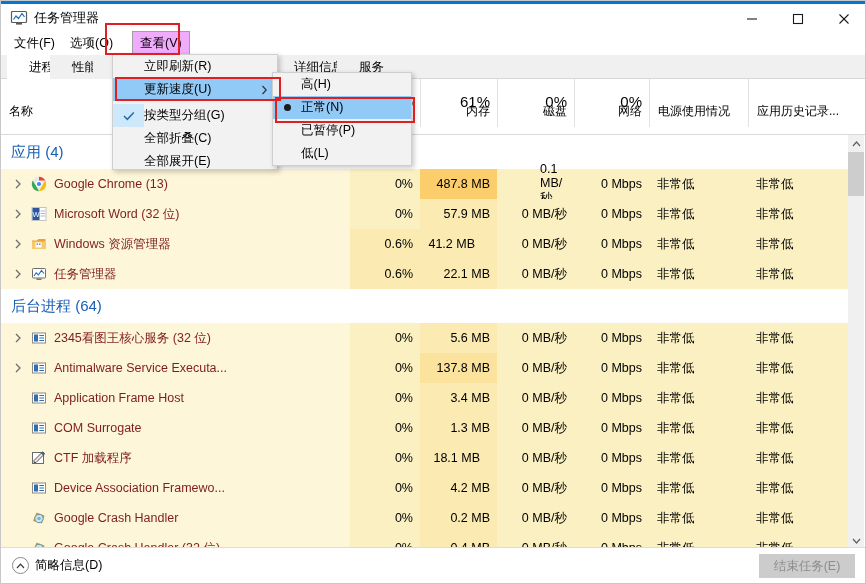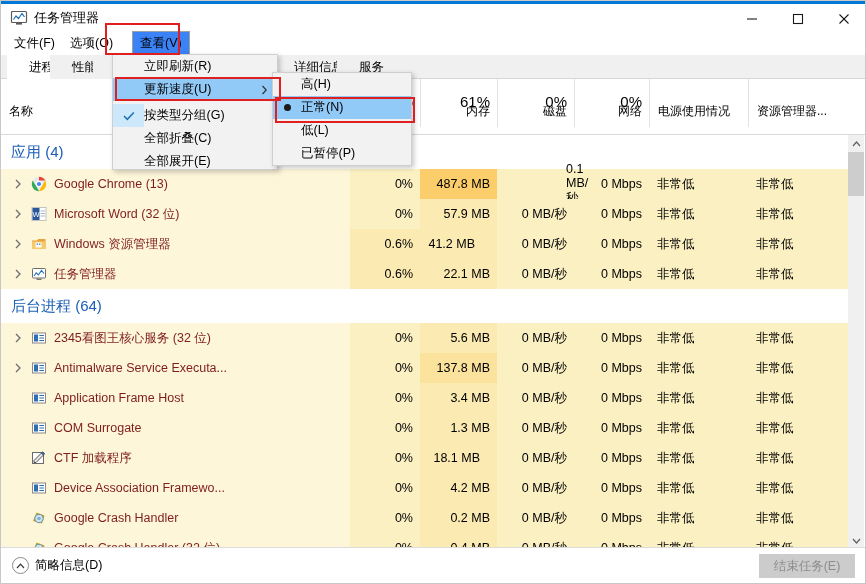--- a/index.html
+++ b/index.html
@@ -53,21 +53,21 @@
     font-size: 12.5px; color: #000;
     display: flex; align-items: center;
     padding: 0 7px;
     white-space: nowrap;
   }
   #menu-file { left: 6px; text-align: right; }
   #menu-options { left: 62px; }
   #menu-view {
     left: 131px;
     border: 1px solid #a0a0a0;
-    background: #3b82f6;
+    background: #f0abfc;
     height: 24px; top: -1px;
   }
 
   
   #tabstrip {
     position: absolute; left: 0; top: 54px; width: 866px; height: 24px;
     background: #f0f0f0;
     border-bottom: 1px solid #d7d7d7;
   }
   .tab {
@@ -319,21 +319,21 @@
       <div class="lbl">磁盘</div>
     </div>
     <div class="colhdr" style="left:573px; width:75px;">
       <div class="pct">0%</div>
       <div class="lbl">网络</div>
     </div>
     <div class="colhdr" style="left:648px; width:99px;">
       <div class="lbl lft">电源使用情况</div>
     </div>
     <div class="colhdr" style="left:747px; width:102px;">
-      <div class="lbl lft">资源管理器...</div>
+      <div class="lbl lft">应用历史记录...</div>
     </div>
   </div>
 
   <div id="listarea">
 
     <div class="grouphdr" style="top:0px;">
       <span class="gtitle">应用 (4)</span>
     </div>
 
     <div class="grow" style="top:34px;">
@@ -357,21 +357,21 @@
             <path d="M14.3 4.6 A7.2 7.2 0 0 1 8 15.2 L11.1 9.7 Z" fill="#fbbc05"></path>
             <path d="M8 15.2 A7.2 7.2 0 0 1 1.7 4.6 L4.9 9.7 Z" fill="#34a853"></path>
             <circle cx="8" cy="8" r="3.1" fill="#ffffff"></circle>
             <circle cx="8" cy="8" r="2.1" fill="#4285f4"></circle>
           </svg>
         </span>
         <span>Google Chrome (13)</span>
       </div>
       <div class="cell num" style="left:349px;width:70px;">0%</div>
       <div class="cell num" style="left:419px;width:77px;">487.8 MB</div>
-      <div class="cell num" style="left:524px;width:77px;padding-left:41px;">0.1 MB/秒</div>
+      <div class="cell num" style="left:498px;width:77px;padding-left:41px;">0.1 MB/秒</div>
       <div class="cell num" style="left:573px;width:75px;">0 Mbps</div>
       <div class="cell txt-left" style="left:648px;width:99px;">非常低</div>
       <div class="cell txt-left" style="left:747px;width:102px;">非常低</div>
     </div>
 
     <div class="grow" style="top:64px;">
       <div style="position:absolute;left:0;top:0;width:349px;height:30px;background:#fdf6d9;"></div>
       <div style="position:absolute;left:349px;top:0;width:70px;height:30px;background:#fbf0c2;"></div>
       <div style="position:absolute;left:419px;top:0;width:77px;height:30px;background:#fbeab2;"></div>
       <div style="position:absolute;left:496px;top:0;width:77px;height:30px;background:#fbf0c2;"></div>
@@ -797,25 +797,25 @@
       <span class="mlabel">高(H)</span>
     </div>
     <div class="mi hl">
       <span class="mgutter">
         <span class="radiodot"></span>
       </span>
       <span class="mlabel">正常(N)</span>
     </div>
     <div class="mi">
       <span class="mgutter"></span>
-      <span class="mlabel">低(L)</span>
+      <span class="mlabel">已暂停(P)</span>
     </div>
     <div class="mi">
       <span class="mgutter"></span>
-      <span class="mlabel">已暂停(P)</span>
+      <span class="mlabel">低(L)</span>
     </div>
   </div>
 
   <div class="redbox" id="redbox-view"></div>
   <div class="redbox" id="redbox-speed"></div>
   <div class="redbox" id="redbox-normal"></div>
 
 </div>
 
 </body></html>

